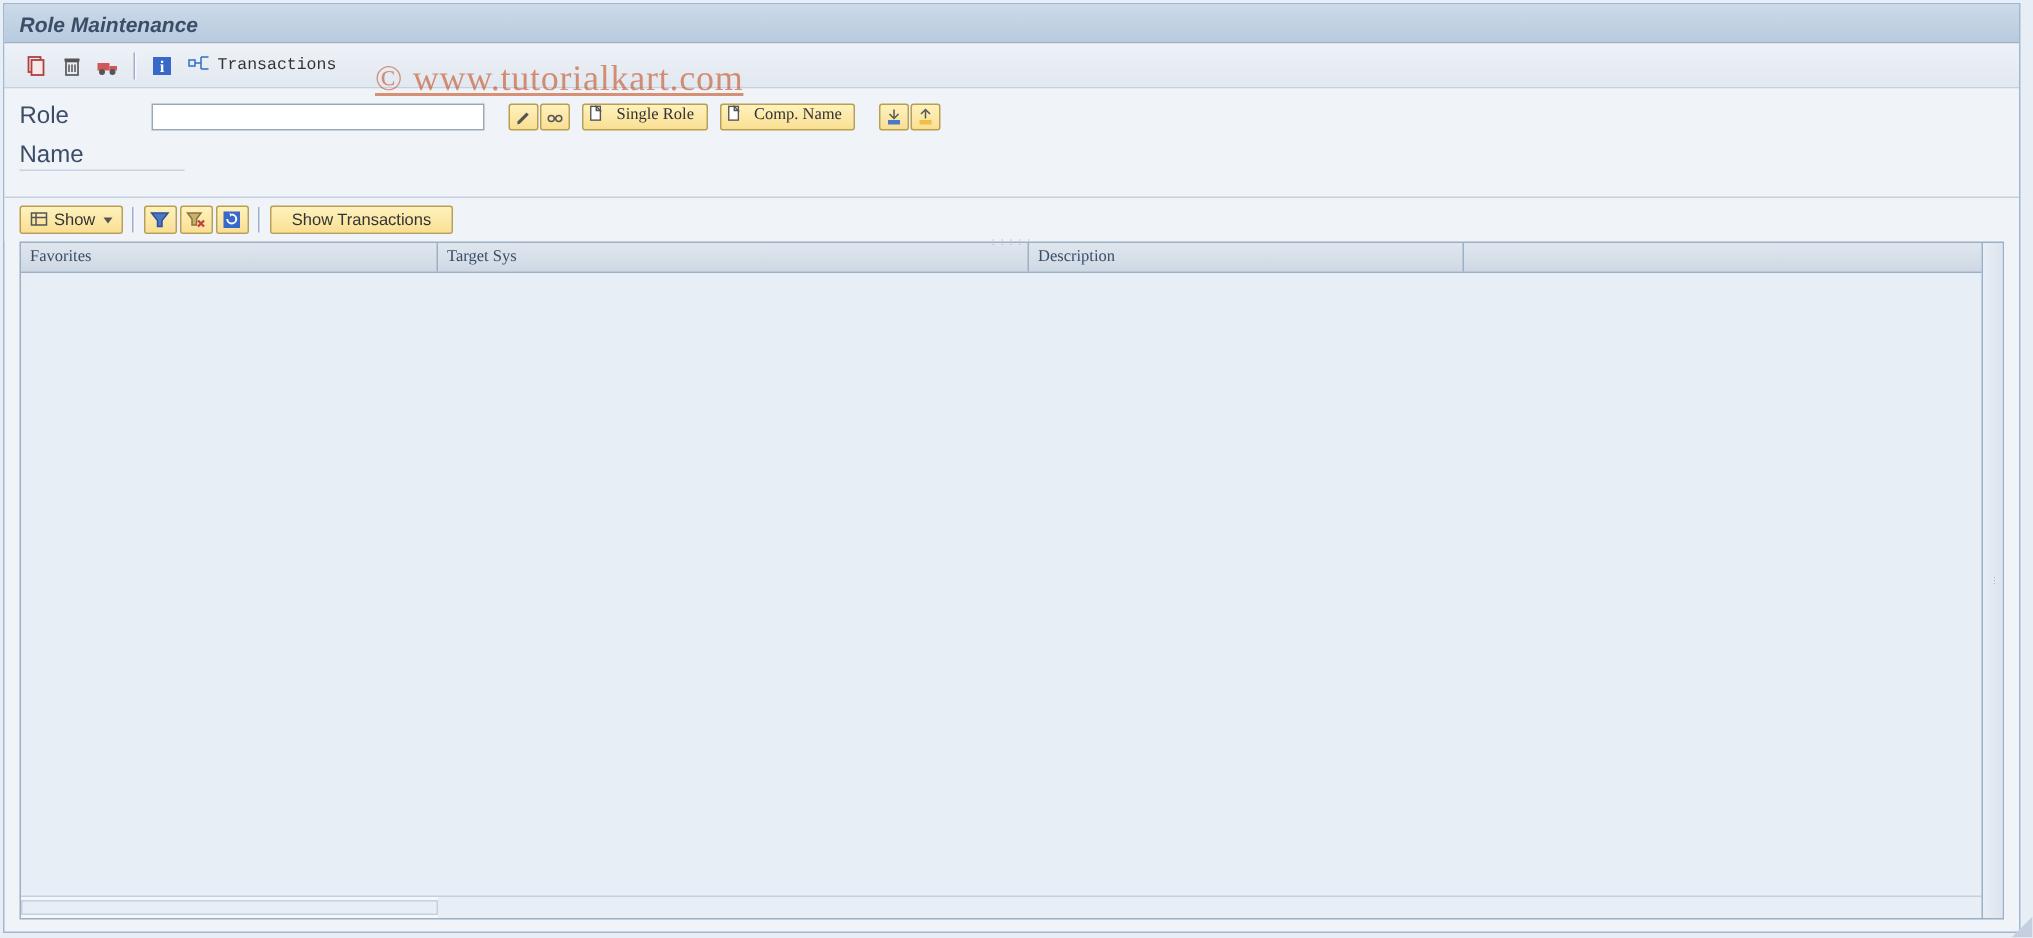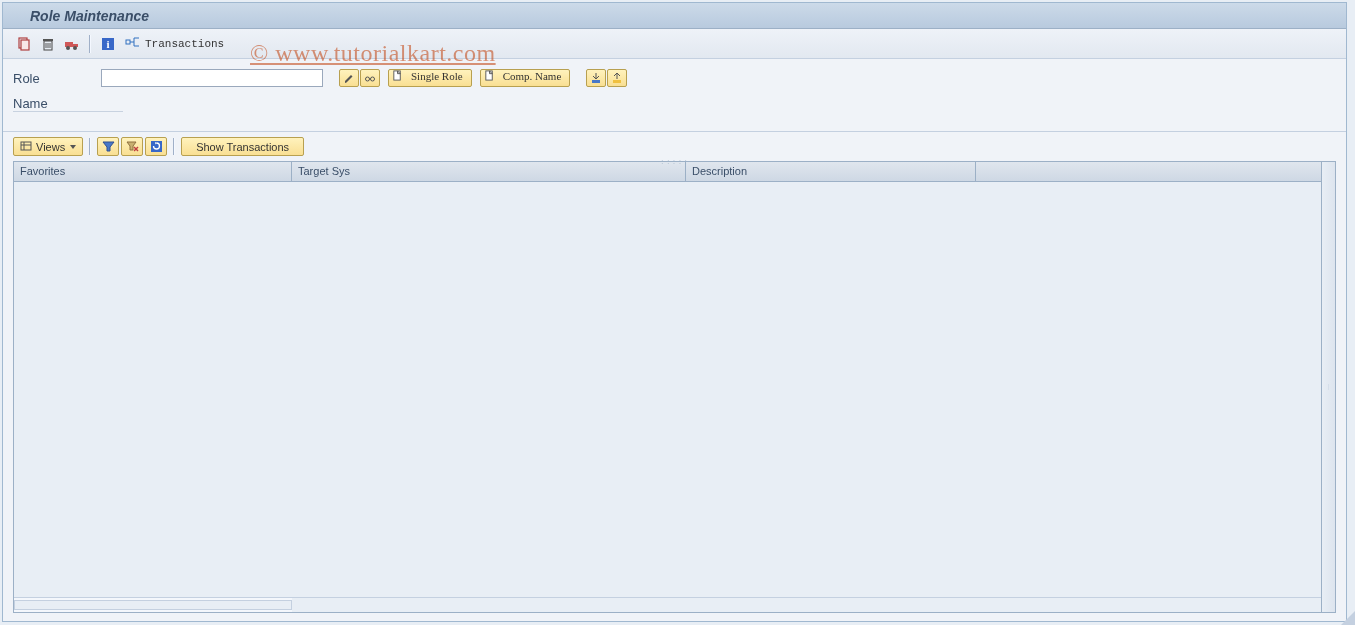--- a/index.html
+++ b/index.html
@@ -22,21 +22,21 @@
       height: 620px;
       margin: 2px;
       border: 1px solid #a0b8d0;
       display: flex;
       flex-direction: column;
       background: #f0f3f8;
     }
     .title-bar {
       background: linear-gradient(to bottom, #ccdae9 0%, #b8cade 100%);
       border-bottom: 1px solid #9cb0c6;
-      padding: 4px 27px;
+      padding: 4px 10px;
       height: 26px;
       display: flex;
       align-items: center;
       text-align: center;
     }
     .title-bar-text {
       font-weight: bold;
       font-style: italic;
       font-size: 14px;
       color: #3a4e68;
@@ -102,21 +102,21 @@
     .form-row {
       display: flex;
       align-items: center;
       height: 22px;
       margin-bottom: 4px;
       gap: 4px;
     }
     .form-label {
       width: 84px;
       color: #3a4e68;
-      font-size: 13px;
+      font-size: 16px;
     }
     .form-label.underline {
       border-bottom: 1px solid #c8d2e0;
       width: 110px;
     }
     .role-input {
       width: 222px;
       height: 18px;
       border: 1px solid #9aa8bc;
       background: #fff;
@@ -221,20 +221,21 @@
       flex: 1;
       display: flex;
       flex-direction: column;
       overflow: hidden;
     }
     .table-header-row {
       display: flex;
       background: linear-gradient(to bottom, #e0e6ee 0%, #ced8e4 100%);
       height: 20px;
       border-bottom: 1px solid #9cb0c6;
+      font-family: Liberation Serif, serif;
     }
     .th {
       border-right: 1px solid #9cb0c6;
       padding: 3px 6px;
       font-size: 11px;
       color: #3a4e68;
       text-align: left;
       overflow: hidden;
       white-space: nowrap;
     }
@@ -389,21 +390,21 @@
     </div>
   </div>
 
   <div class="alv-toolbar">
     <div class="alv-btn">
       <svg class="icon-svg" viewBox="0 0 13 13" style="width:13px;height:13px">
         <rect x="1" y="2" width="10" height="8" fill="none" stroke="#555"></rect>
         <line x1="4" y1="2" x2="4" y2="10" stroke="#555"></line>
         <line x1="1" y1="5" x2="11" y2="5" stroke="#555"></line>
       </svg>
-      <span>Views</span>
+      <span>Show</span>
       <span class="triangle-down"></span>
     </div>
     <div class="alv-sep"></div>
     <div class="alv-icon-btn">
       <svg class="icon-svg" viewBox="0 0 13 13">
         <path d="M1 2 L12 2 L8 7 L8 11 L5 11 L5 7 Z" fill="#4878c8" stroke="#305090"></path>
       </svg>
     </div>
     <div class="alv-icon-btn">
       <svg class="icon-svg" viewBox="0 0 13 13">

